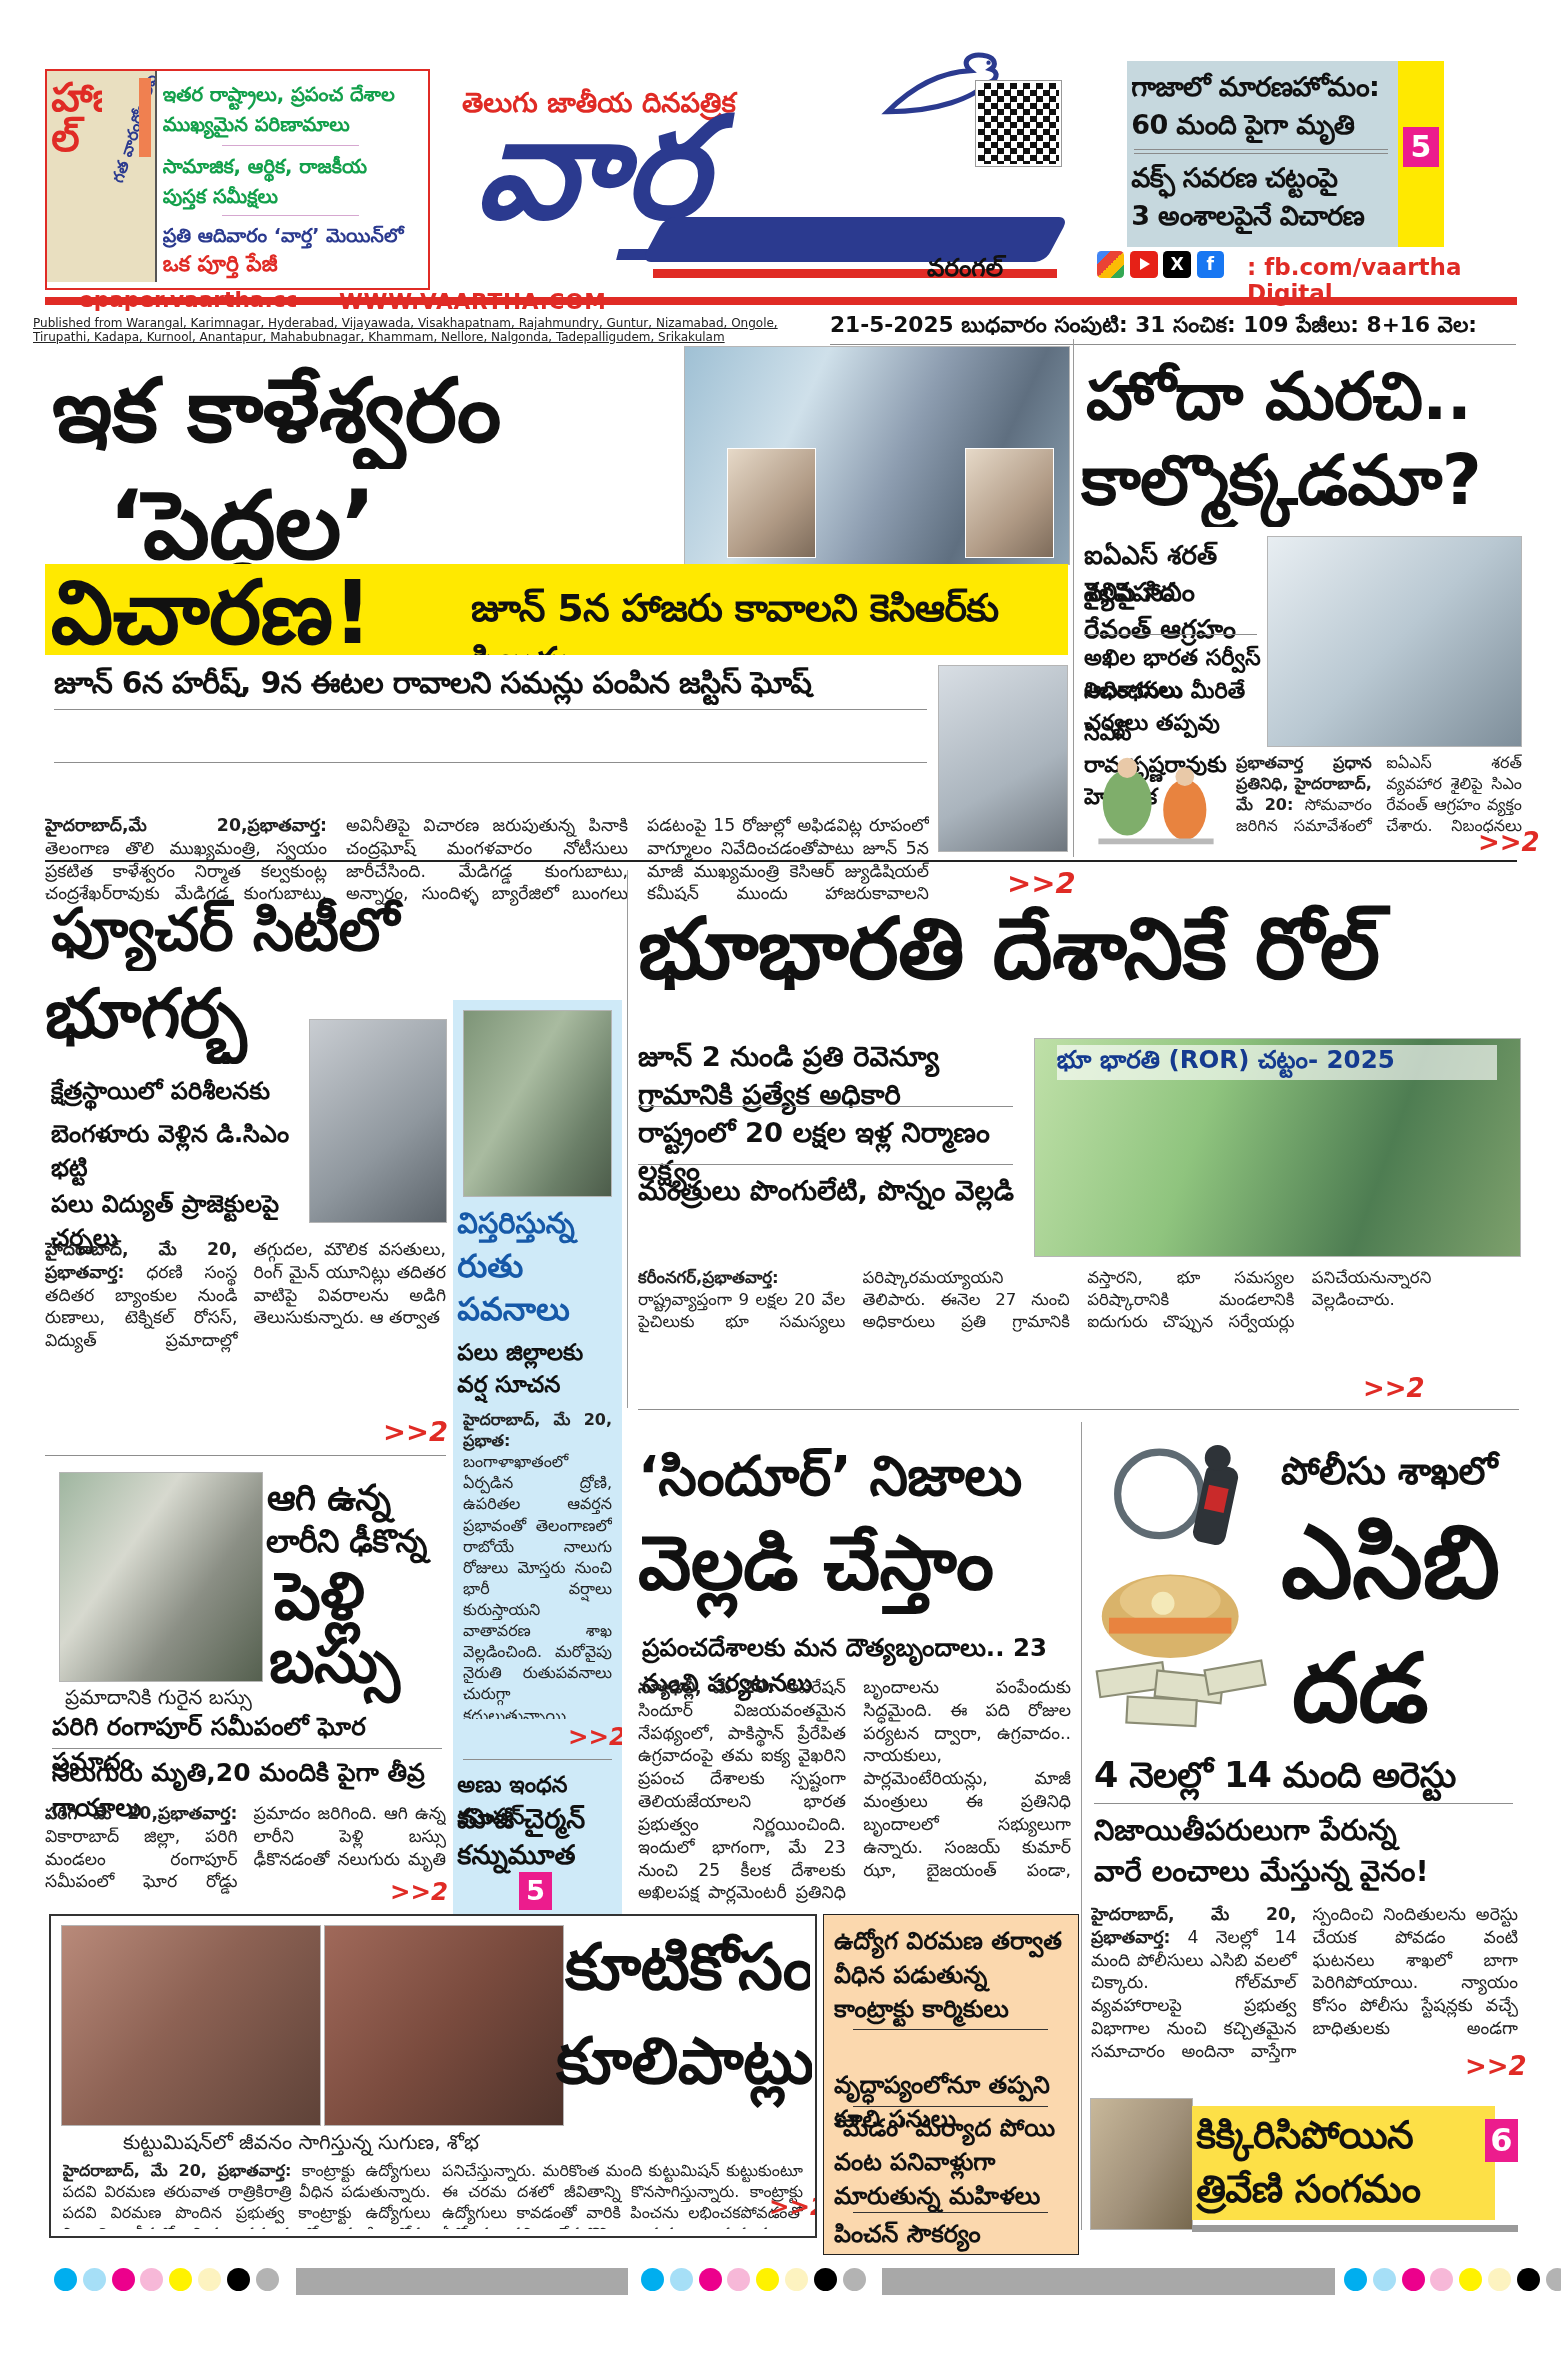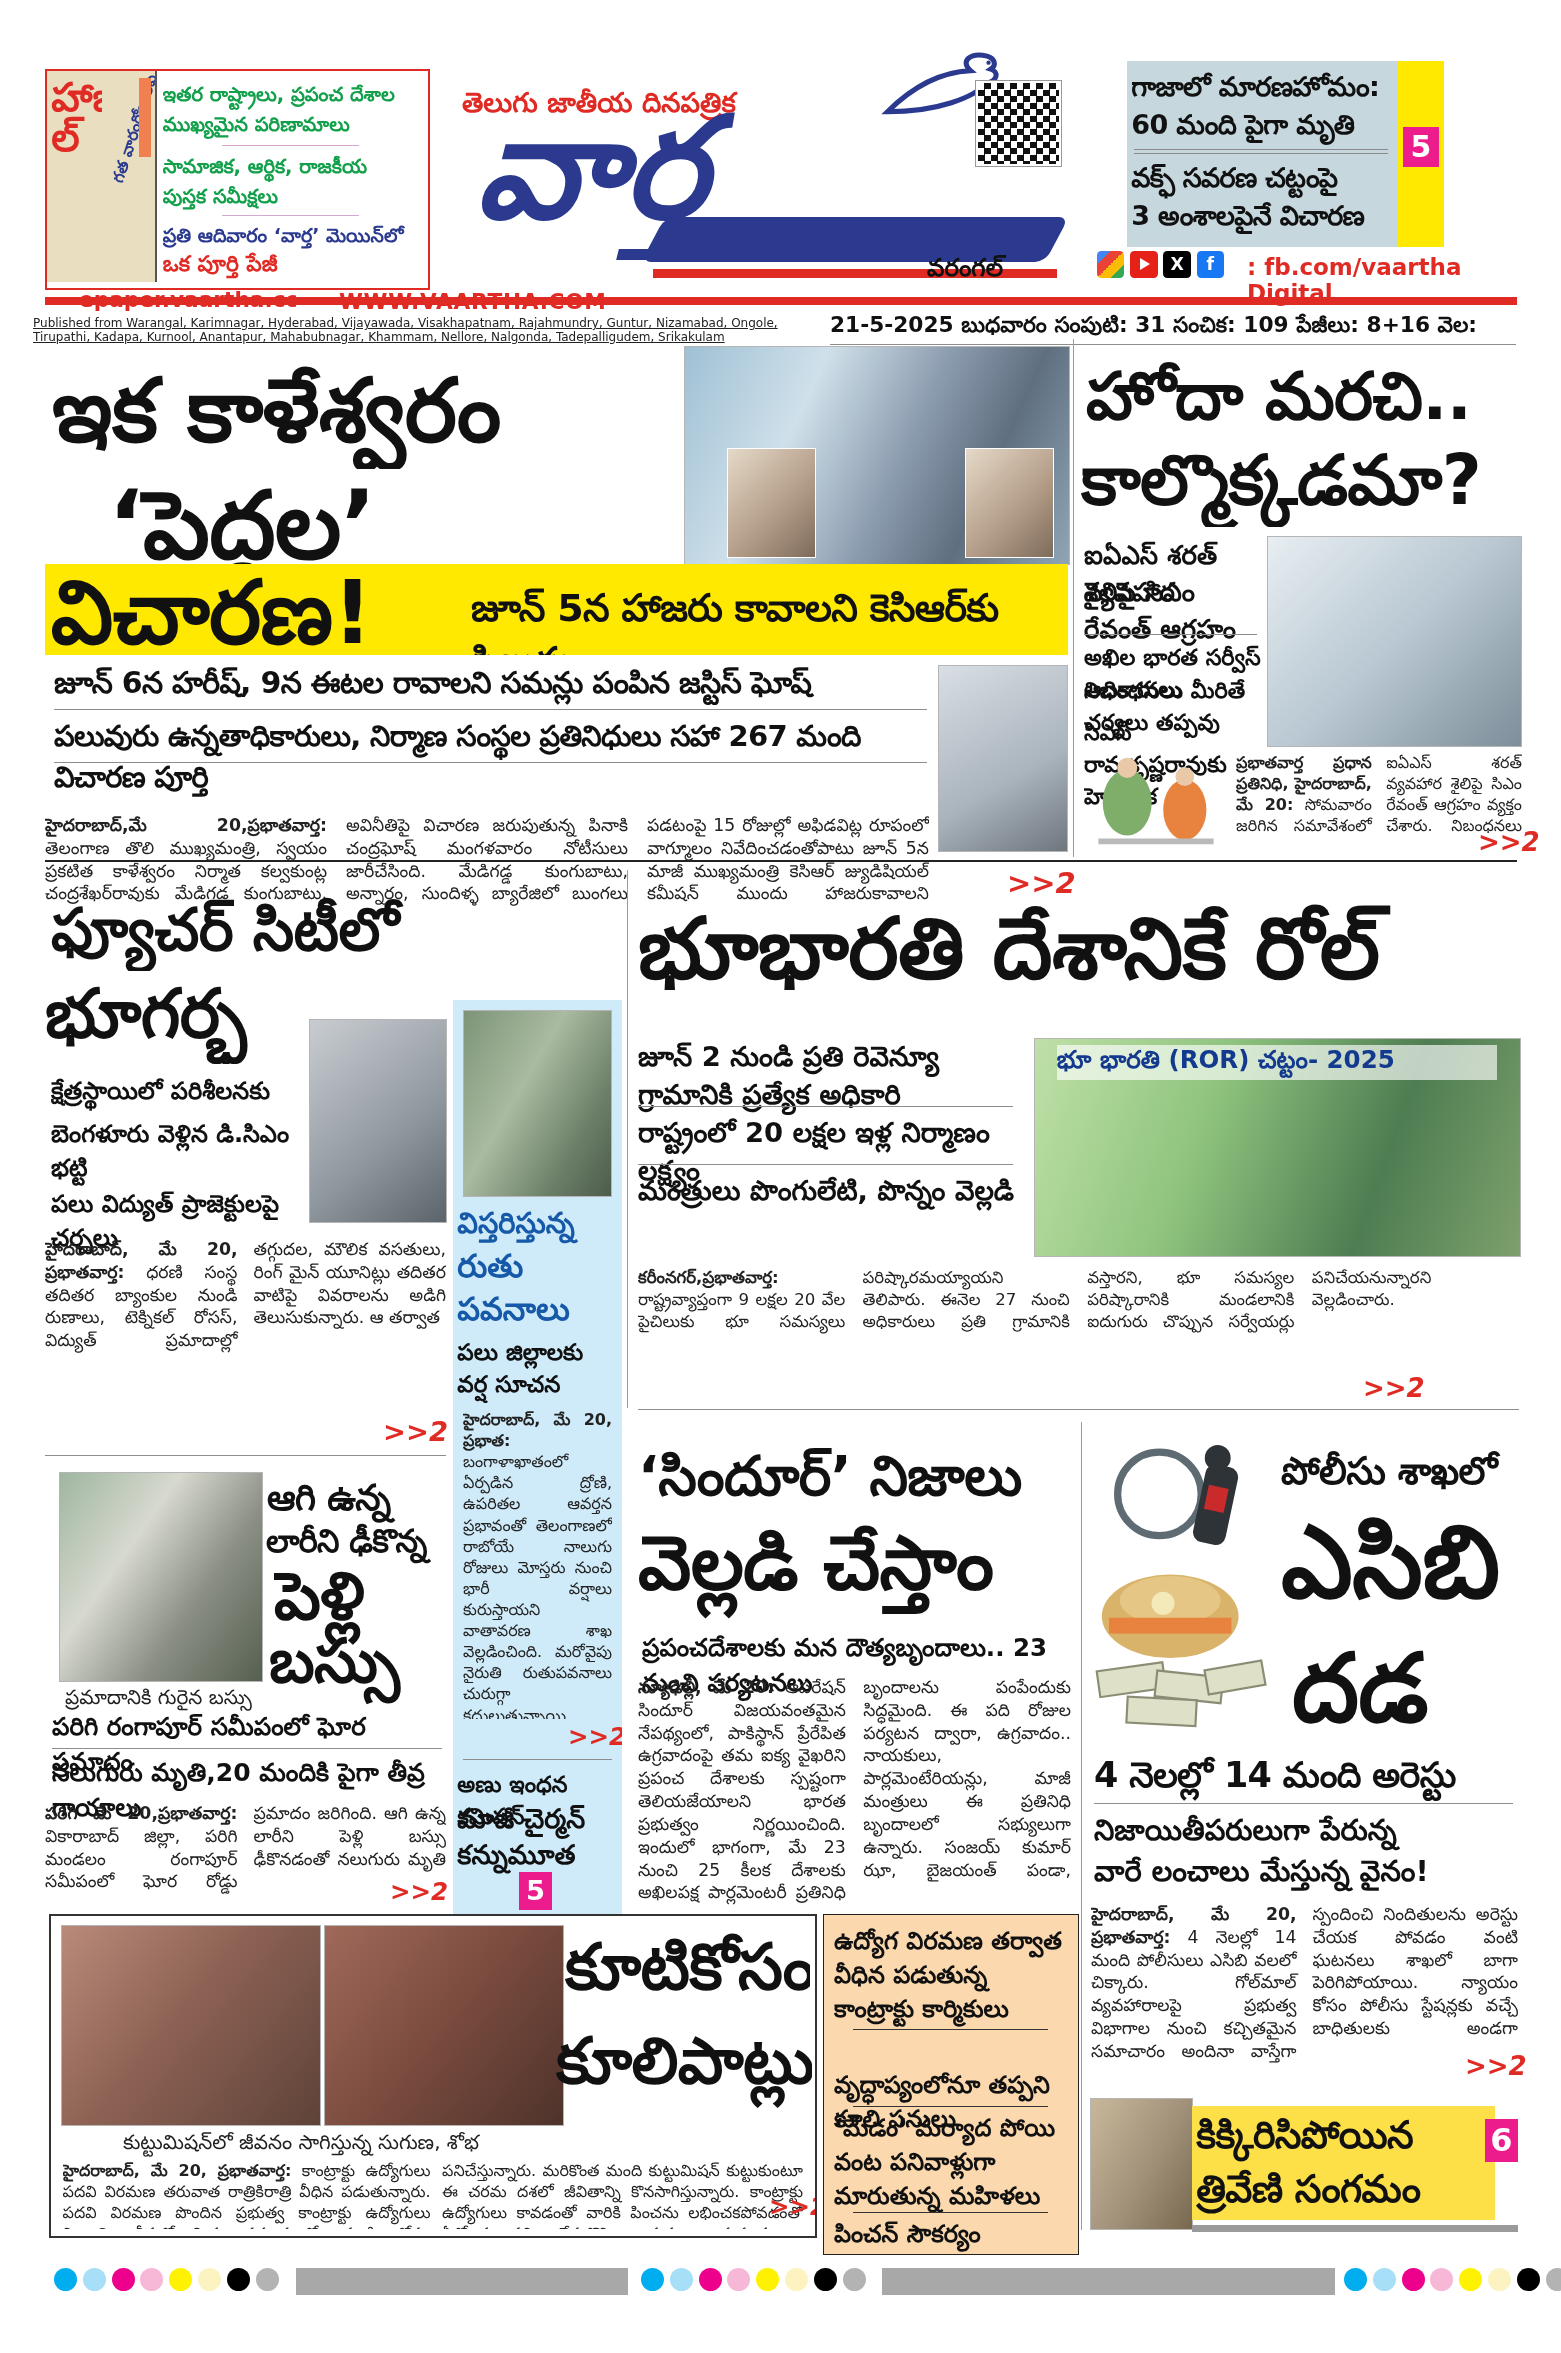--- a/index.html
+++ b/index.html
@@ -116,21 +116,20 @@
     <div class="inset" style="left:42px;top:101px;width:87px;height:108px;"></div>
     <div class="inset" style="left:280px;top:101px;width:87px;height:108px;"></div>
   </div>
   <div class="abs ybar" style="left:45px;top:564px;width:1023px;height:91px;">
     <div class="abs hl" style="left:5.8px;top:-2.9px;width:404px;height:94px;font-size:88px;">విచారణ!</div>
     <div class="abs hl" style="left:426px;top:21.7px;width:592px;font-size:38px;">జూన్ 5న హాజరు కావాలని కెసిఆర్‌కు పిలుపు</div>
   </div>
   <div class="abs photo ph-justice" style="left:938px;top:665px;width:128px;height:185px;"></div>
   <div class="abs hl" style="left:54px;top:665px;width:873px;font-size:30px;font-weight:600;">జూన్ 6న హరీష్,  9న ఈటల రావాలని సమన్లు పంపిన జస్టిస్ ఘోష్</div>
   <div class="abs rule" style="left:54px;top:709px;width:873px;"></div>
-  <div class="abs hl" style="left:54px;top:719px;width:873px;font-size:29px;">పలువురు ఉన్నతాధికారులు, నిర్మాణ సంస్థల ప్రతినిధులు సహా 267 మంది విచారణ పూర్తి</div>
   <div class="abs rule" style="left:54px;top:762px;width:873px;"></div>
   <div class="abs body-txt" style="left:45px;top:814px;width:884px;height:100px;column-count:3;column-gap:19px;">
     <span class="dl">హైదరాబాద్,మే 20,ప్రభాతవార్త:</span>
     <span>తెలంగాణ తొలి ముఖ్యమంత్రి, స్వయం ప్రకటిత కాళేశ్వరం నిర్మాత కల్వకుంట్ల చంద్రశేఖర్‌రావుకు మేడిగడ్డ కుంగుబాటు, అవినీతిపై విచారణ జరుపుతున్న పినాకి చంద్రఘోష్ మంగళవారం నోటీసులు జారీచేసింది. మేడిగడ్డ కుంగుబాటు, అన్నారం, సుందిళ్ళ బ్యారేజిలో బుంగలు పడటంపై 15 రోజుల్లో అఫిడవిట్ల రూపంలో వాగ్మూలం నివేదించడంతోపాటు జూన్ 5న మాజీ ముఖ్యమంత్రి కెసిఆర్ జ్యుడిషియల్ కమీషన్ ముందు హాజరుకావాలని పిసిఘోష్ నోటీసుల్లో పేర్కొంది. 2018 వరకు నీటిపారుదలశాఖ మంత్రిగా ఉన్న హరీష్‌రావు, ఆర్థిక మంత్రి ఈటెల రాజేందర్‌లను అఫిడవిట్ల రూపంలో వాగ్మూలం ఇవ్వడంతోపాటు విచారణకు హాజరుకావాలని నోటీసులు జారీ చేసింది. నీటిపారుదలశాఖ, ఆర్థిక శాఖల్లో ఉన్న హరీష్‌రావును జూన్ 6, నాలుగున్నరేళ్లు</span>
   </div>
   <div class="abs jump" style="left:1007px;top:866px;font-size:29px;">&gt;&gt;2</div>
 
   <div class="abs vrule" style="left:1073px;top:339px;height:518px;"></div>
   <div class="abs hl" style="left:1086px;top:358px;width:433px;height:79px;font-size:66px;">హోదా మరచి..</div>
   <div class="abs hl" style="left:1081px;top:440px;width:448px;height:87px;font-size:69px;">కాల్మొక్కడమా?</div>

